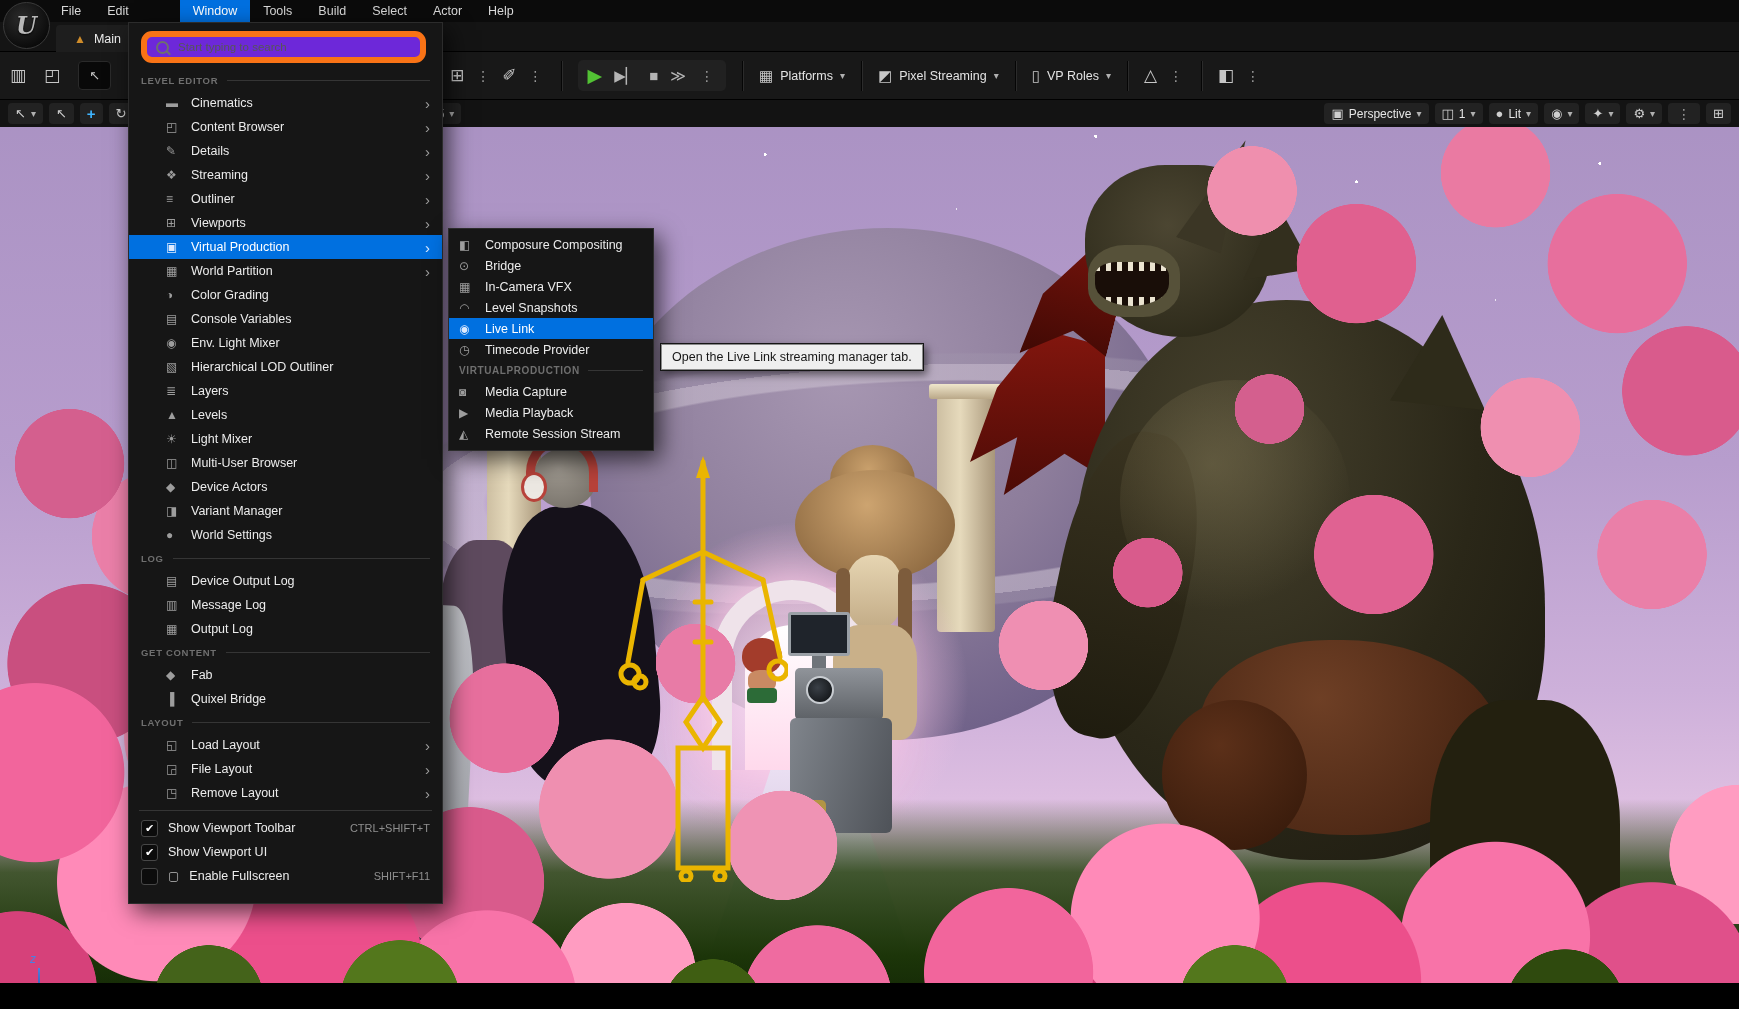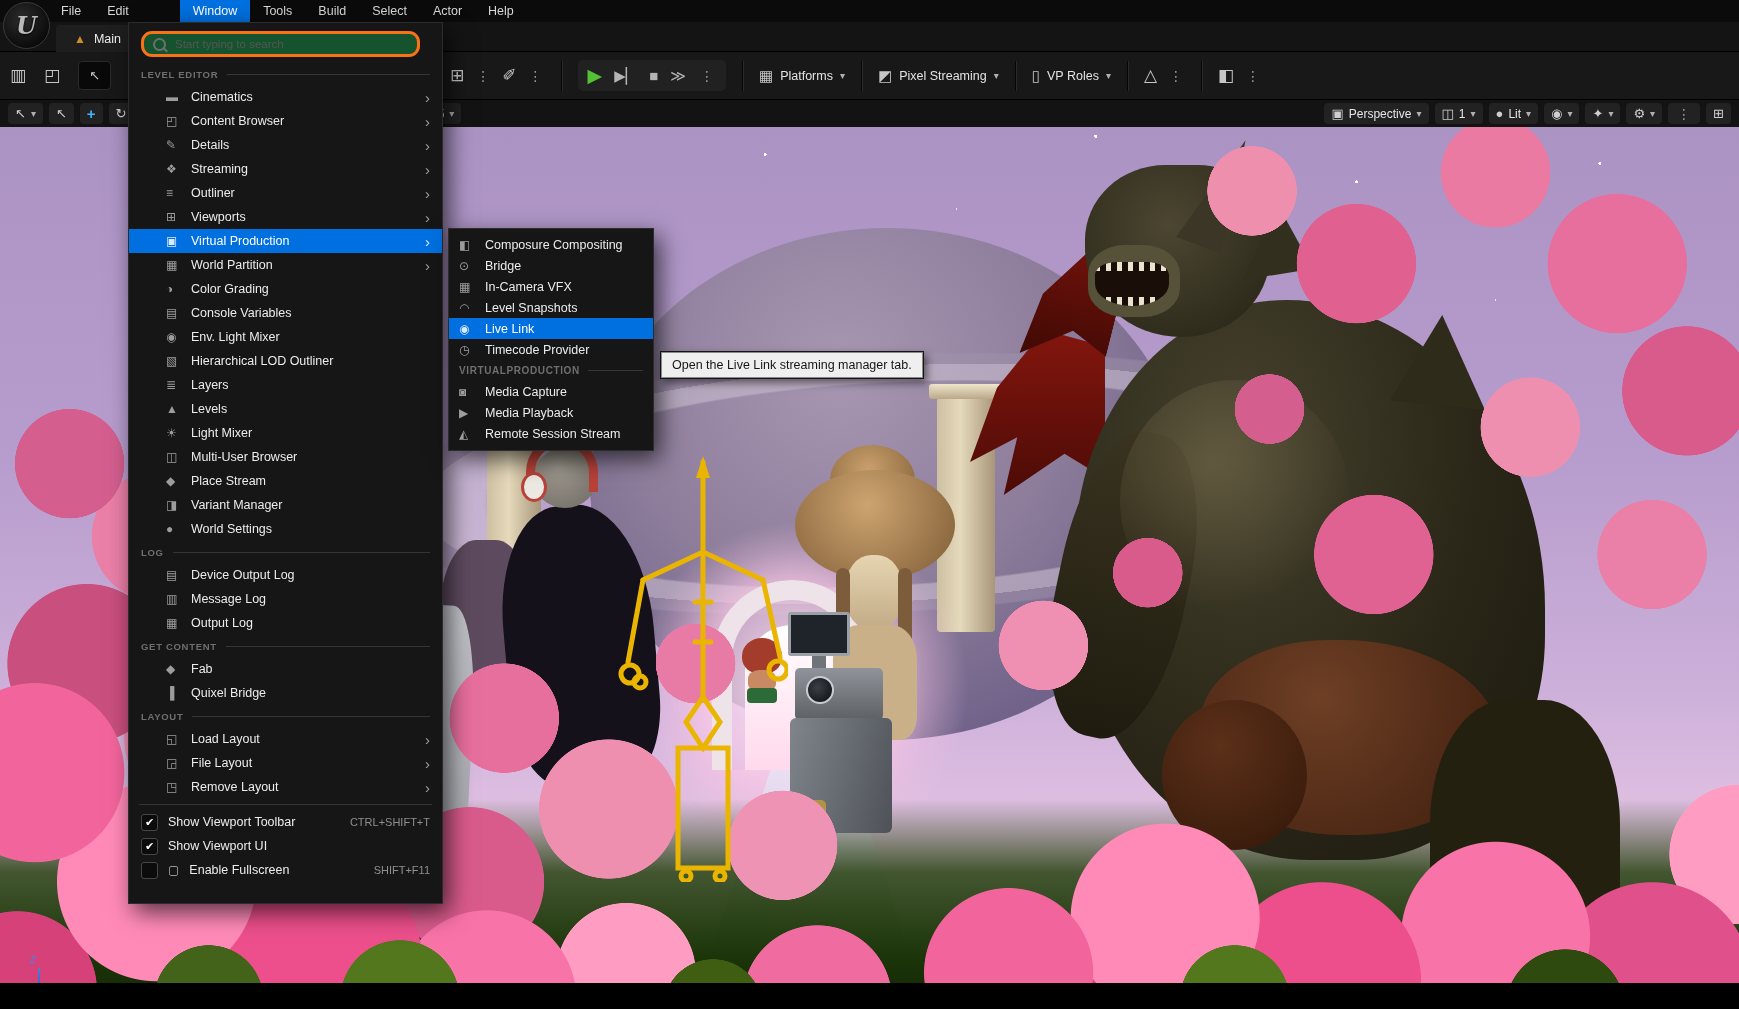--- a/index.html
+++ b/index.html
@@ -179,21 +179,21 @@
     radial-gradient(circle 60px at 63% 99%,#d6417a 0 99%,transparent);}
   #skel{left:618px;top:352px;width:170px;height:430px;}
   #blackbar{left:0;bottom:0;width:100%;height:26px;background:#000;z-index:11;}
   #gizmo{left:30px;top:852px;width:30px;height:60px;z-index:11;color:#4d7fe0;font-size:12px;font-style:italic;}
   #gizmo .axis-line{position:absolute;left:8px;top:16px;width:2px;height:40px;background:linear-gradient(#4d7fe0,#27408c);}
   
   #wmenu{position:absolute;left:128px;top:22px;width:315px;height:882px;background:#161616;
          border:1px solid #2c2c2c;box-sizing:border-box;z-index:50;box-shadow:6px 8px 22px rgba(0,0,0,.65);
          display:flex;flex-direction:column;padding-top:6px;}
   #wm-search{display:flex;align-items:center;gap:7px;margin:2px 14px 6px 12px;height:20px;width:255px;
-             background:#14532d;border:3px solid #f97316;border-radius:11px;padding:0 9px;}
+             background:#6d28d9;border:6px solid #f97316;border-radius:11px;padding:0 9px;}
   #wm-search input{background:transparent;border:none;outline:none;color:#bdbdbd;font-size:11.5px;width:100%;
                    font-family:"Liberation Sans","DejaVu Sans",sans-serif;}
   #wm-search input::placeholder{color:#565656;}
   .mag{position:relative;width:9px;height:9px;border:2px solid #6f6f6f;border-radius:50%;flex:0 0 auto;}
   .mag::after{content:"";position:absolute;width:5px;height:2px;background:#6f6f6f;transform:rotate(45deg);
               right:-4px;bottom:-2px;}
   .sec{display:flex;align-items:center;height:22px;padding:0 12px;color:#6f6f6f;font-size:9.5px;
        font-weight:bold;letter-spacing:.7px;}
   .sec::after{content:"";flex:1;height:1px;background:#353535;margin-left:9px;}
   .mi{display:flex;align-items:center;height:24px;padding:0 8px 0 37px;font-size:12.5px;color:#ececec;cursor:default;}
@@ -212,21 +212,21 @@
   #smenu{position:absolute;left:448px;top:228px;width:206px;background:#161616;border:1px solid #2c2c2c;
          box-sizing:border-box;z-index:50;box-shadow:6px 8px 22px rgba(0,0,0,.65);padding:5px 0 6px;}
   .smi{display:flex;align-items:center;height:21px;padding:0 8px 0 10px;font-size:12.5px;color:#ececec;cursor:default;}
   .smi .ic{width:26px;color:#9d9d9d;font-size:12px;flex:0 0 auto;}
   .smi.hl{background:#0070e0;color:#fff;}
   .smi.hl .ic{color:#dceaff;}
   .ssec{display:flex;align-items:center;height:21px;padding:0 10px;color:#6f6f6f;font-size:10px;
         font-weight:bold;letter-spacing:.6px;}
   .ssec::after{content:"";flex:1;height:1px;background:#353535;margin-left:8px;}
   
-  #tooltip{position:absolute;left:660px;top:351px;z-index:60;background:#efefef;color:#161616;
+  #tooltip{position:absolute;left:660px;top:343px;z-index:60;background:#efefef;color:#161616;
            border:1px solid #151515;box-shadow:0 0 0 1px #8a8a8a inset,3px 4px 8px rgba(0,0,0,.5);
            font-size:12.5px;padding:6px 11px;white-space:nowrap;}
 </style>
 </head>
 <body>
 
 <div id="stage">
 
   <div id="viewport">
     <div class="abs" id="sky"></div>
@@ -525,21 +525,21 @@
     <div class="mi">
         <span class="ic">☀</span>
         <span class="lb">Light Mixer</span>
       </div>
     <div class="mi">
         <span class="ic">◫</span>
         <span class="lb">Multi-User Browser</span>
       </div>
     <div class="mi">
         <span class="ic">◆</span>
-        <span class="lb">Place Stream</span>
+        <span class="lb">Device Actors</span>
       </div>
     <div class="mi">
         <span class="ic">◨</span>
         <span class="lb">Variant Manager</span>
       </div>
     <div class="mi">
         <span class="ic">●</span>
         <span class="lb">World Settings</span>
       </div>
 

